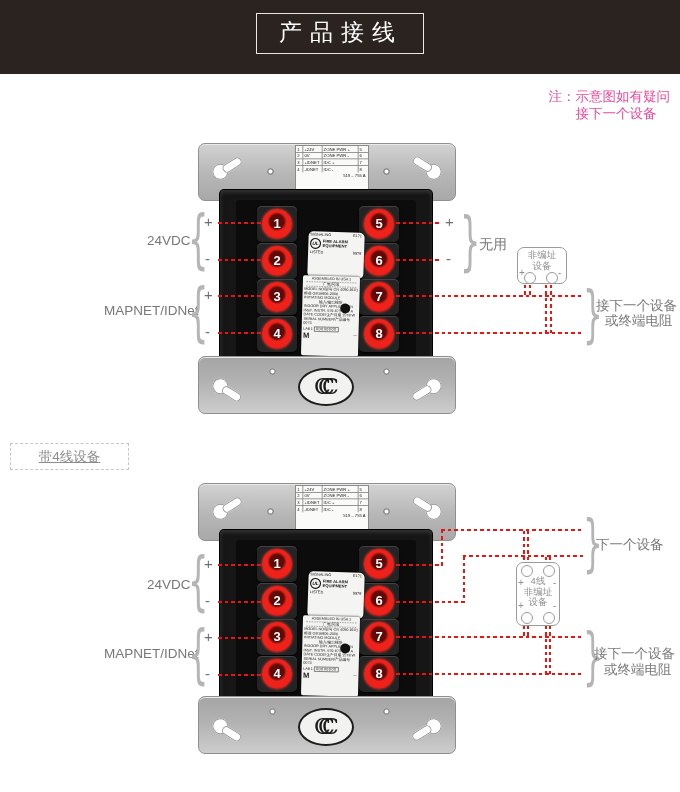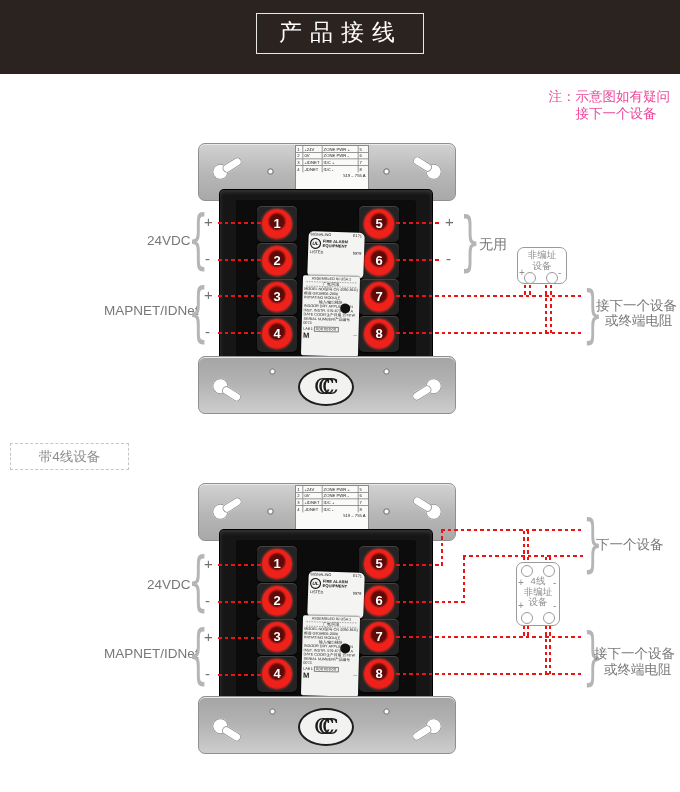--- a/index.html
+++ b/index.html
@@ -107,21 +107,21 @@
 
   <div class="header">
     <div class="title-box">产品接线</div>
   </div>
 
   <div class="note">
     <div>注：示意图如有疑问</div>
     <div class="l2">接下一个设备</div>
   </div>
 
-  <div class="sec-label" style="top:443px;">带4线设备</div>
+  <div class="sec-label" style="top:443px;text-decoration:underline;">带4线设备</div>
 
   <div class="device-mount" id="dev1" style="left:198px; top:140px;">
 
   <div class="bracket top" style="top:3px;">
     <div class="keyhole" style="left:12px; top:15px; transform:rotate(-32deg);">
       <div class="kh-head"></div>
       <div class="kh-stem"></div>
     </div>
     <div class="keyhole" style="left:210px; top:15px; transform:rotate(212deg);">
       <div class="kh-head"></div>

